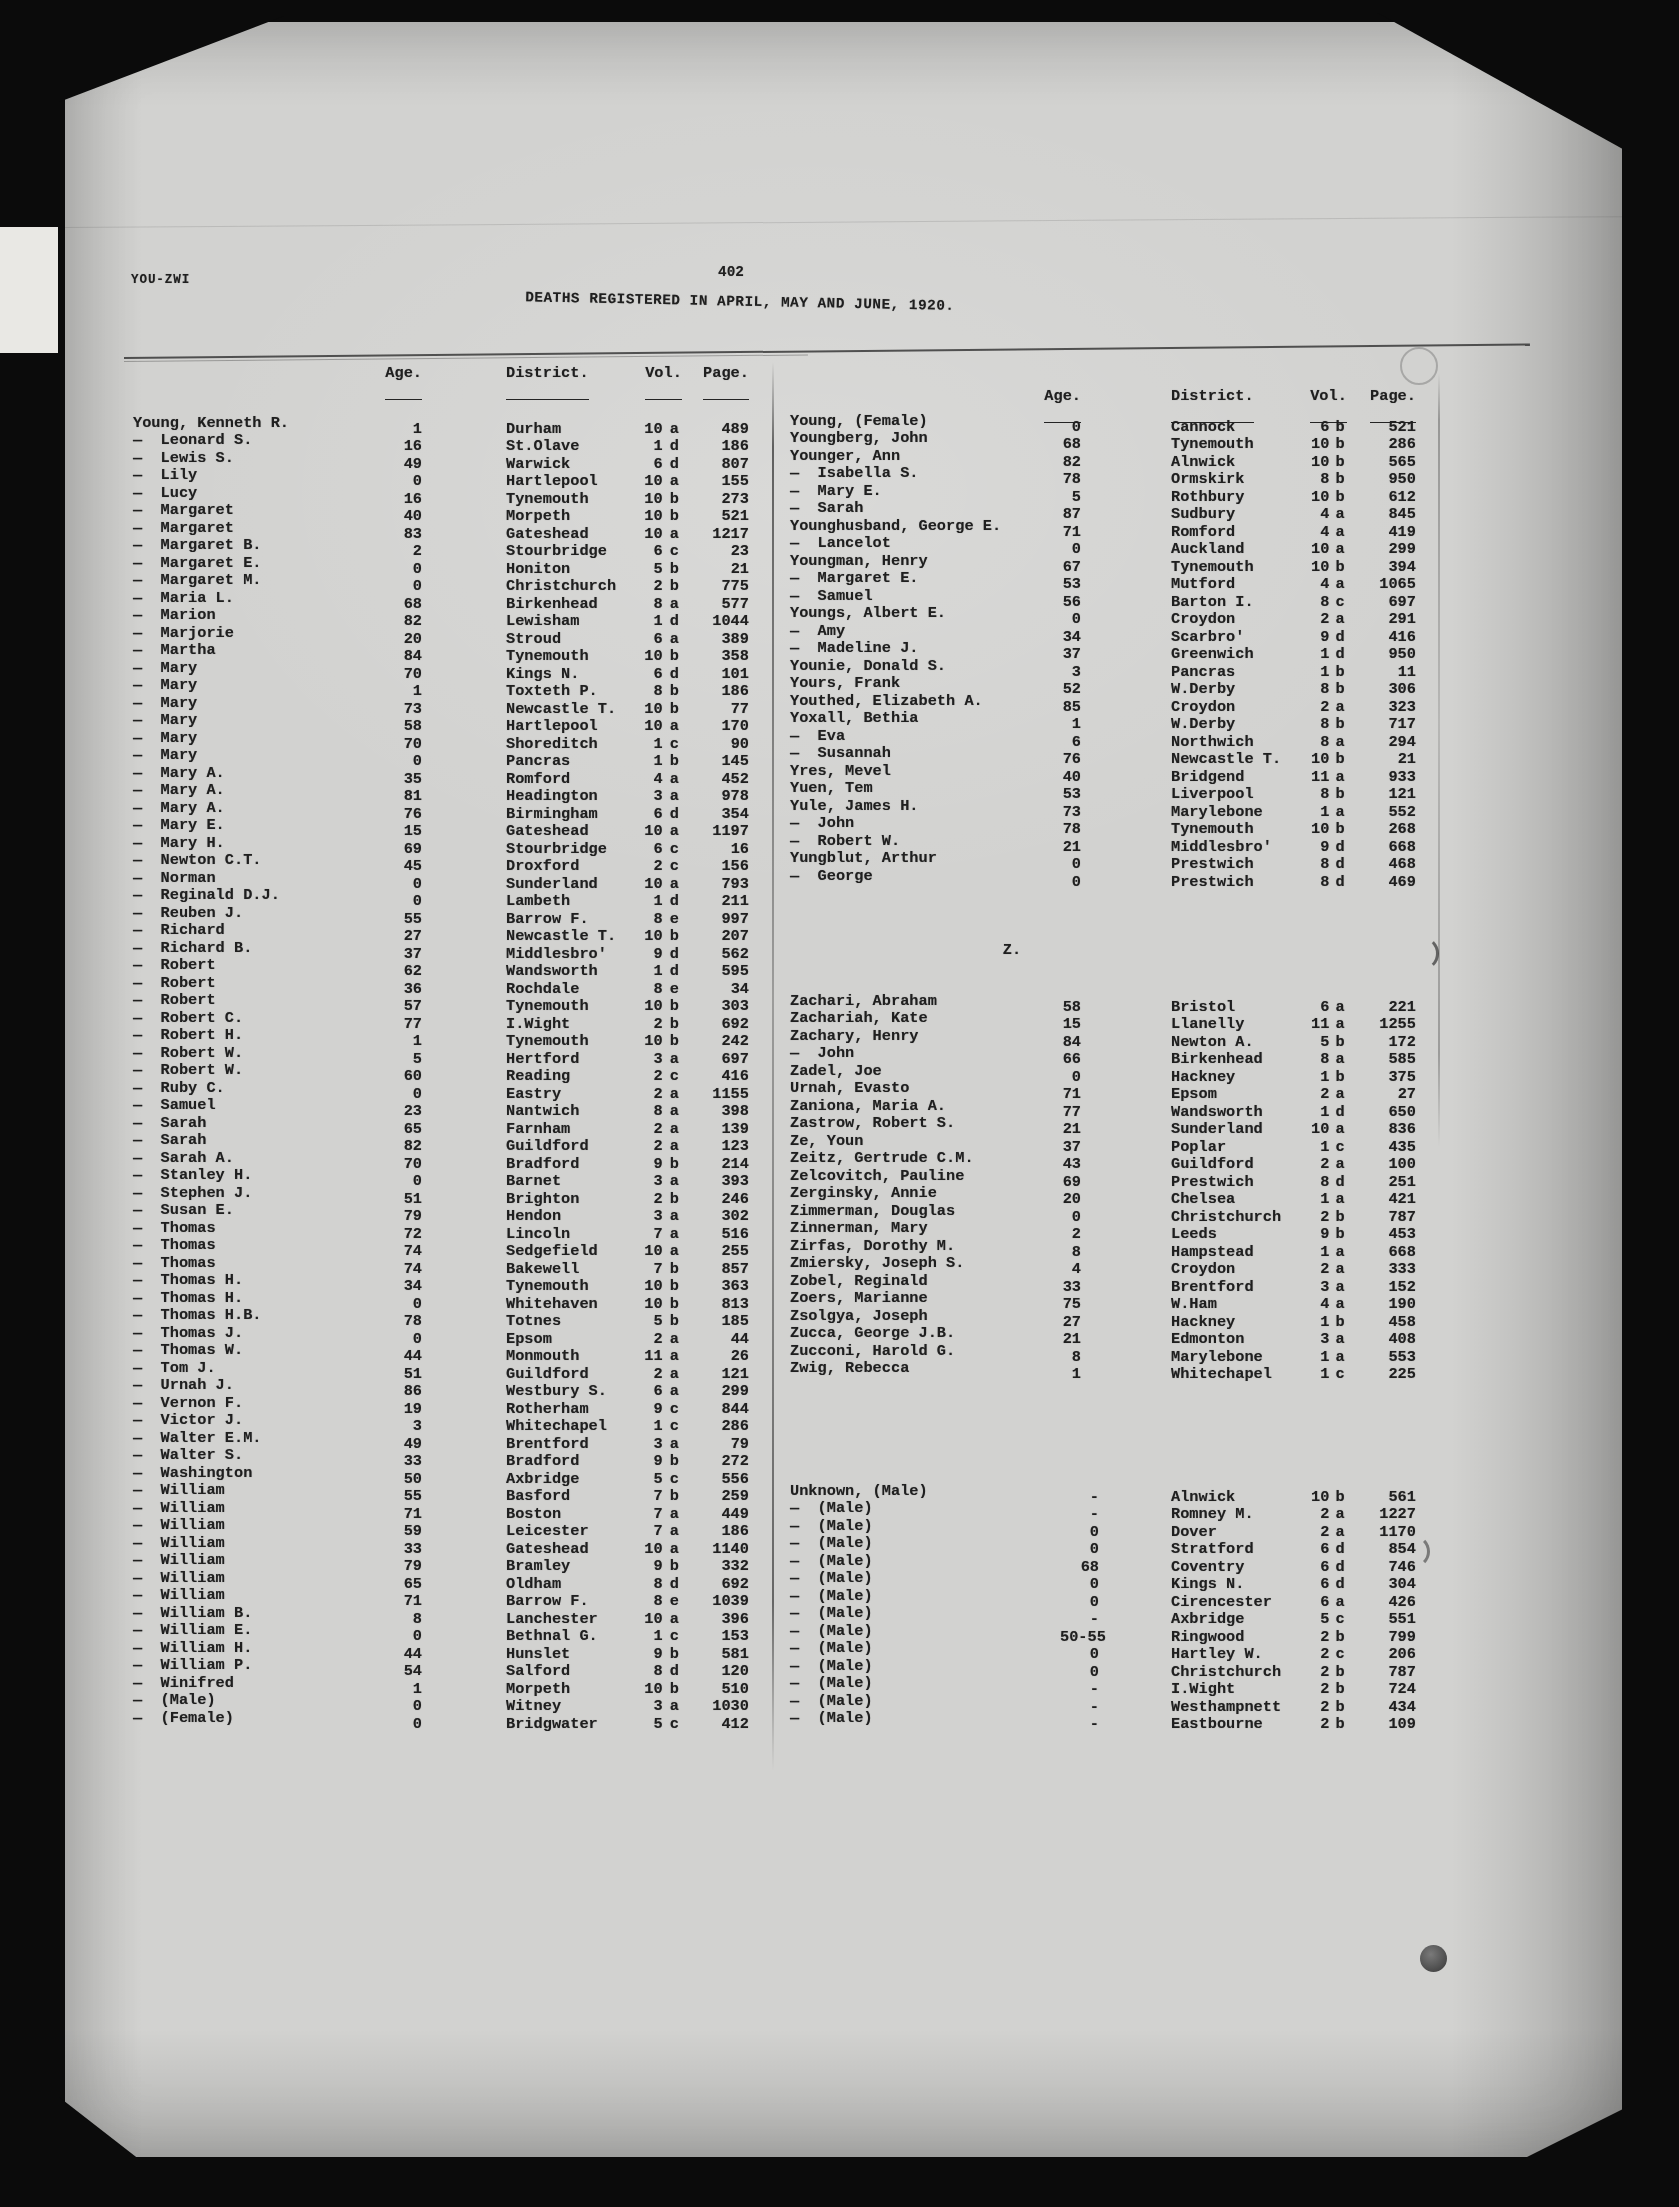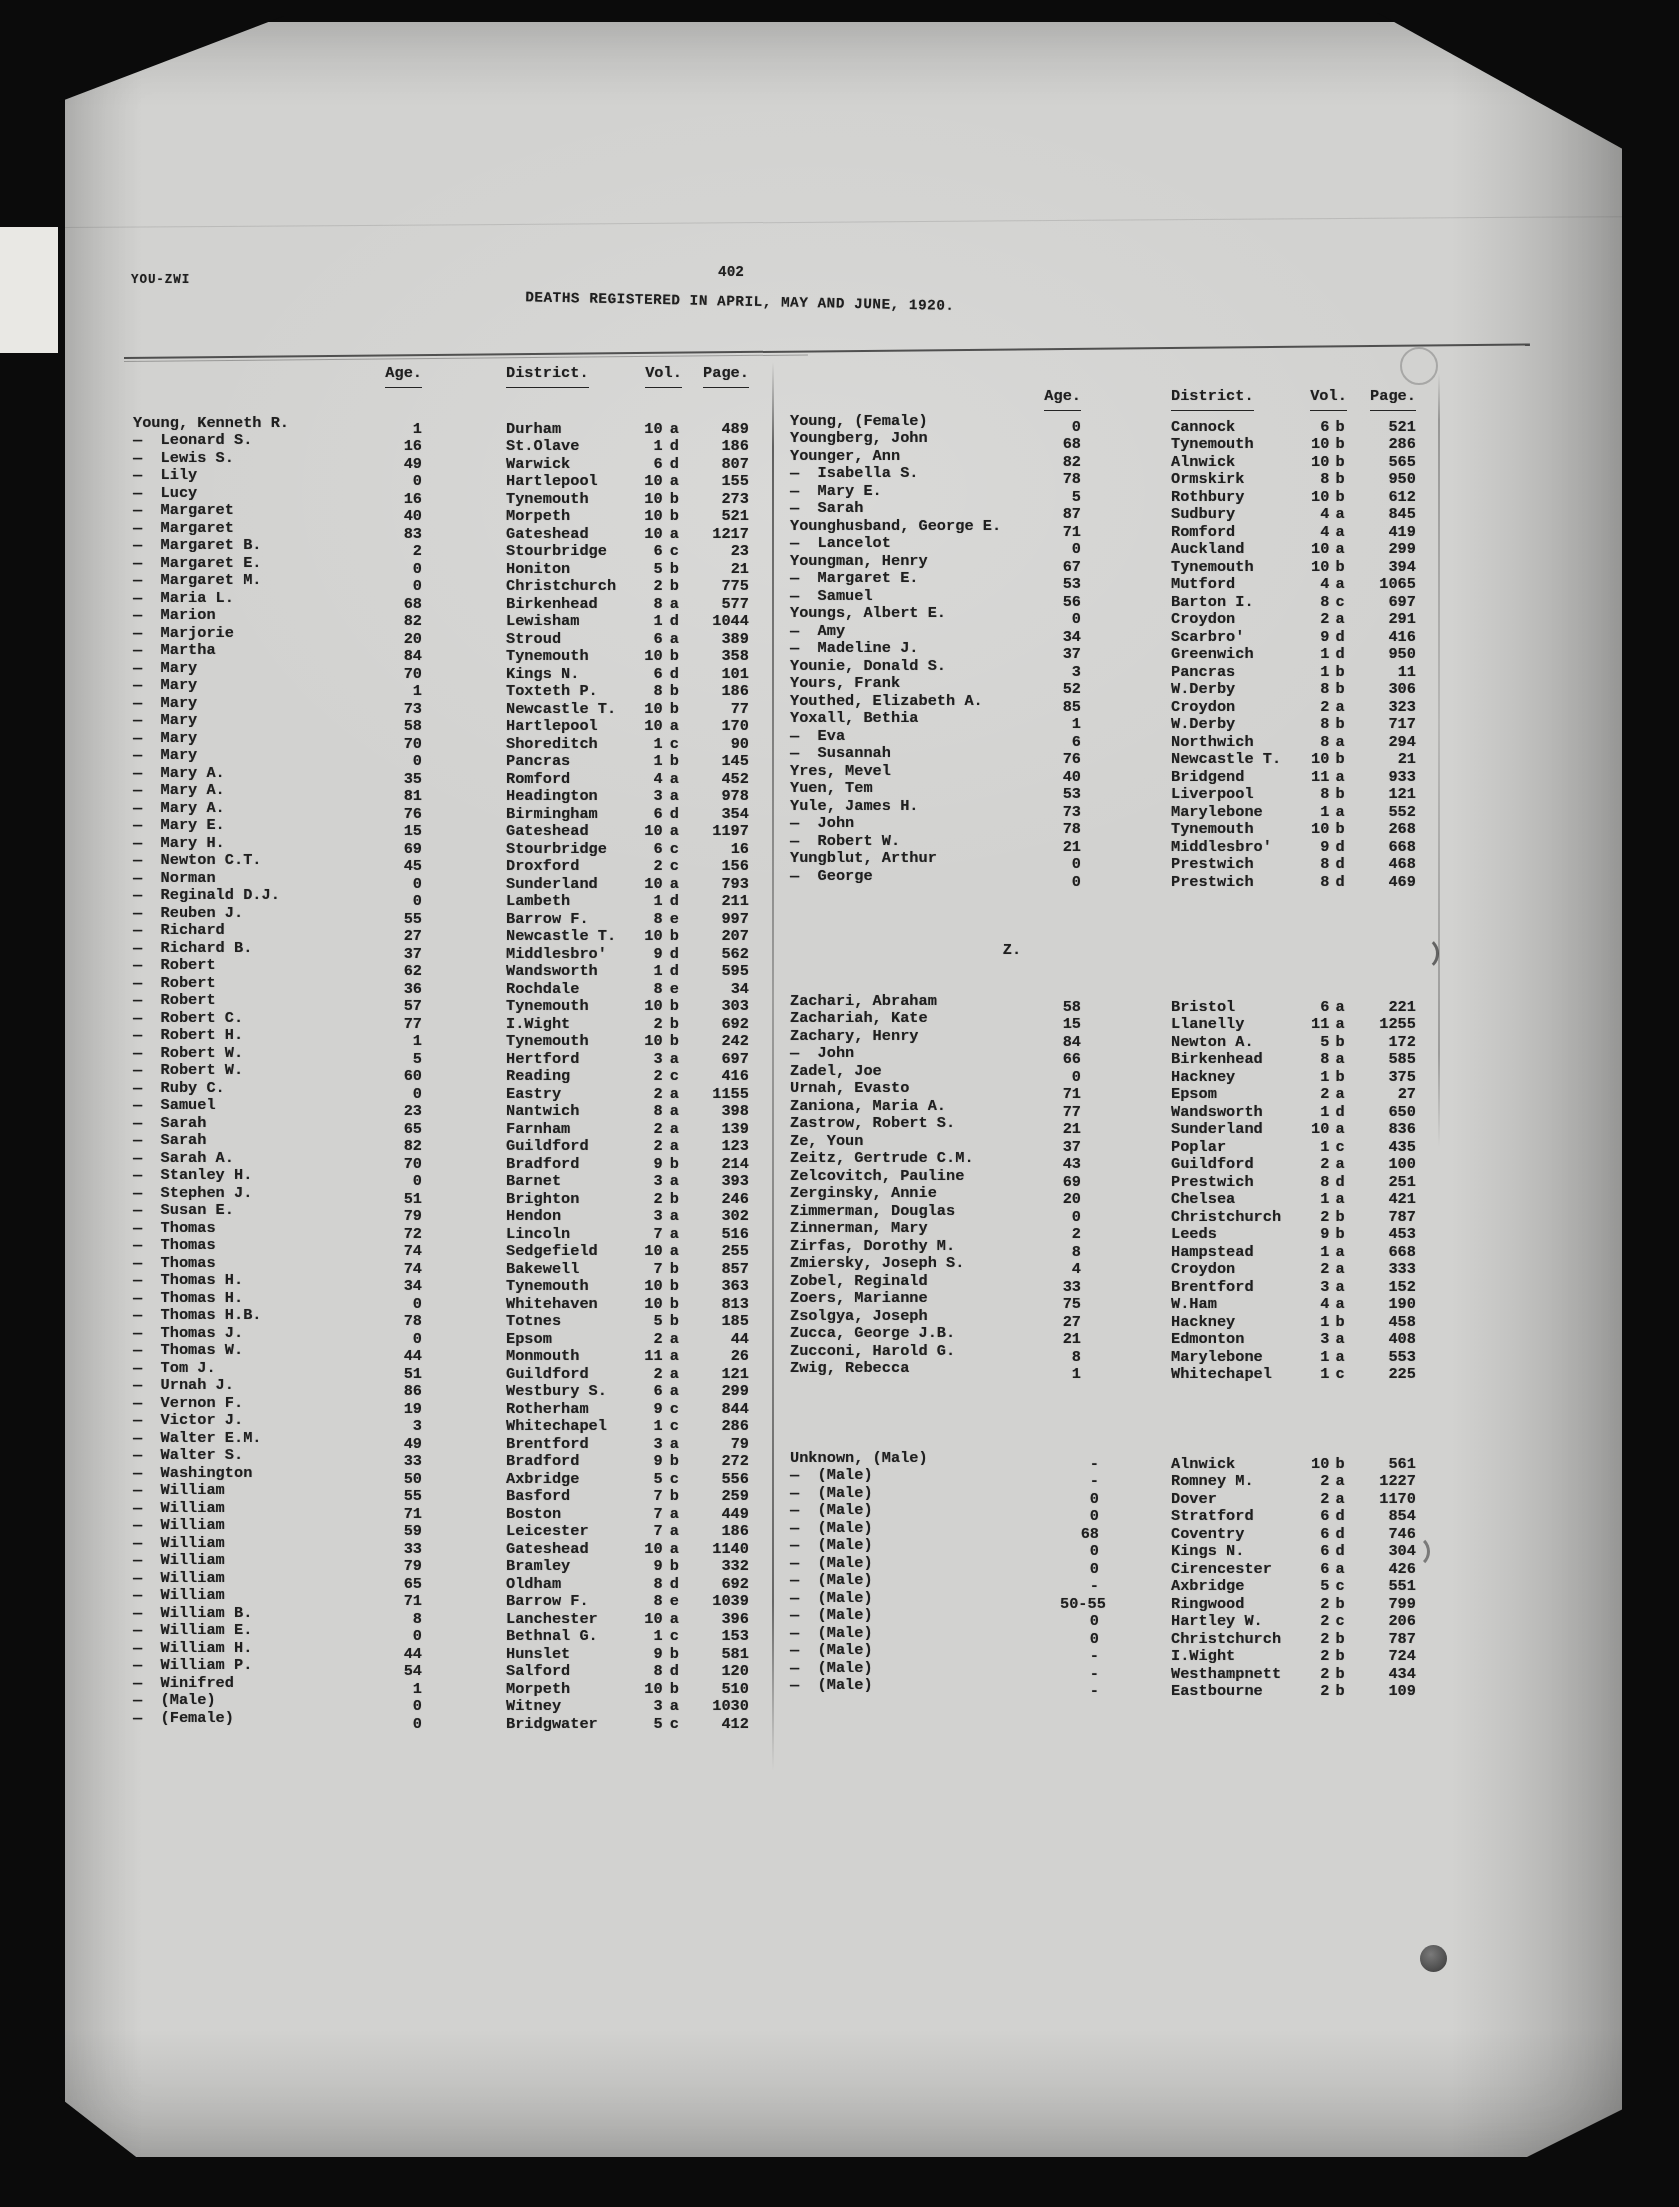--- a/index.html
+++ b/index.html
@@ -42,21 +42,21 @@
   .trow{display:grid;height:17.5px;line-height:17.5px;white-space:nowrap;}
   .grid-l .trow, .thead.grid-l{grid-template-columns:252px 37px 84px 135px 21.6px 23.4px 63px;}
   .grid-r .trow, .thead.grid-r{grid-template-columns:252px 39px 90px 135px 23.4px 21.6px 65px;}
   .thead{position:absolute;display:grid;font-size:15.3px;height:20px;line-height:20px;white-space:nowrap;}
   .c-age{text-align:right;}
   .c-volnum{text-align:right;}
   .c-vollet{text-align:center;}
   .c-page{text-align:right;}
   .off{transform:translateY(6.3px);}
   #tbl-unknown .c-age{transform:translate(18px,6.3px);}
-  .hu{display:inline-block;border-bottom:1.8px solid #242424;padding-bottom:4px;}
+  .hu{display:inline-block;border-bottom:1.8px solid #242424;padding-bottom:16px;}
   .h-vol{grid-column:5/7;text-align:center;}
   .z-label{position:absolute;left:920px;top:919px;width:54px;text-align:center;font-size:15.3px;}
   
   .vline{position:absolute;width:1.8px;
     background:linear-gradient(to bottom, rgba(30,30,30,0), rgba(30,30,30,0.65) 6%, rgba(30,30,30,0.3) 45%, rgba(30,30,30,0.6) 88%, rgba(30,30,30,0));}
   .vline-mid{left:707px;top:340px;height:1409px;}
   .vline-right{left:1373px;top:351px;height:774px;opacity:0.5;}
   .ring{position:absolute;border-radius:50%;}
   .mark-1{left:1335px;top:325px;width:34px;height:34px;border:2.7px solid rgba(70,70,70,0.30);}
   .mark-2{left:1339px;top:914px;width:29px;height:29px;border:3.6px solid transparent;border-right-color:rgba(40,40,40,0.65);}
@@ -1216,21 +1216,21 @@
         <span class="c-name">Zwig, Rebecca</span>
         <span class="c-age off">1</span>
         <span class="c-sp"></span>
         <span class="c-dist off">Whitechapel</span>
         <span class="c-volnum off">1</span>
         <span class="c-vollet off">c</span>
         <span class="c-page off">225</span>
       </div>
     </div>
 
-  <div id="tbl-unknown" class="tbl grid-r ink" style="left:725px;top:1428px;">
+  <div id="tbl-unknown" class="tbl grid-r ink" style="left:725px;top:1461px;">
       <div class="trow">
         <span class="c-name">Unknown, (Male)</span>
         <span class="c-age off">-</span>
         <span class="c-sp"></span>
         <span class="c-dist off">Alnwick</span>
         <span class="c-volnum off">10</span>
         <span class="c-vollet off">b</span>
         <span class="c-page off">561</span>
       </div>
       <div class="trow">

